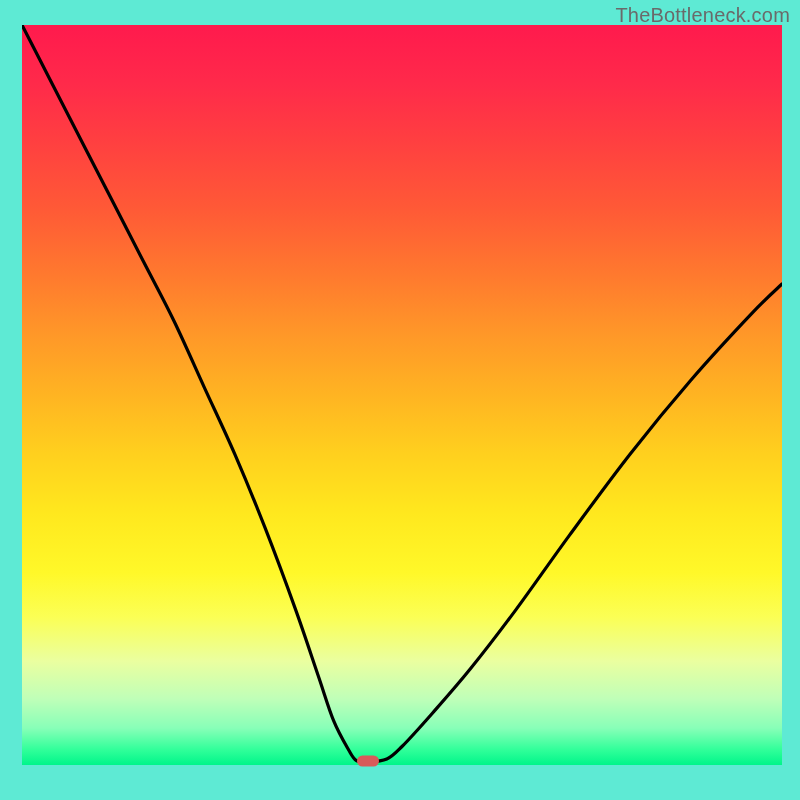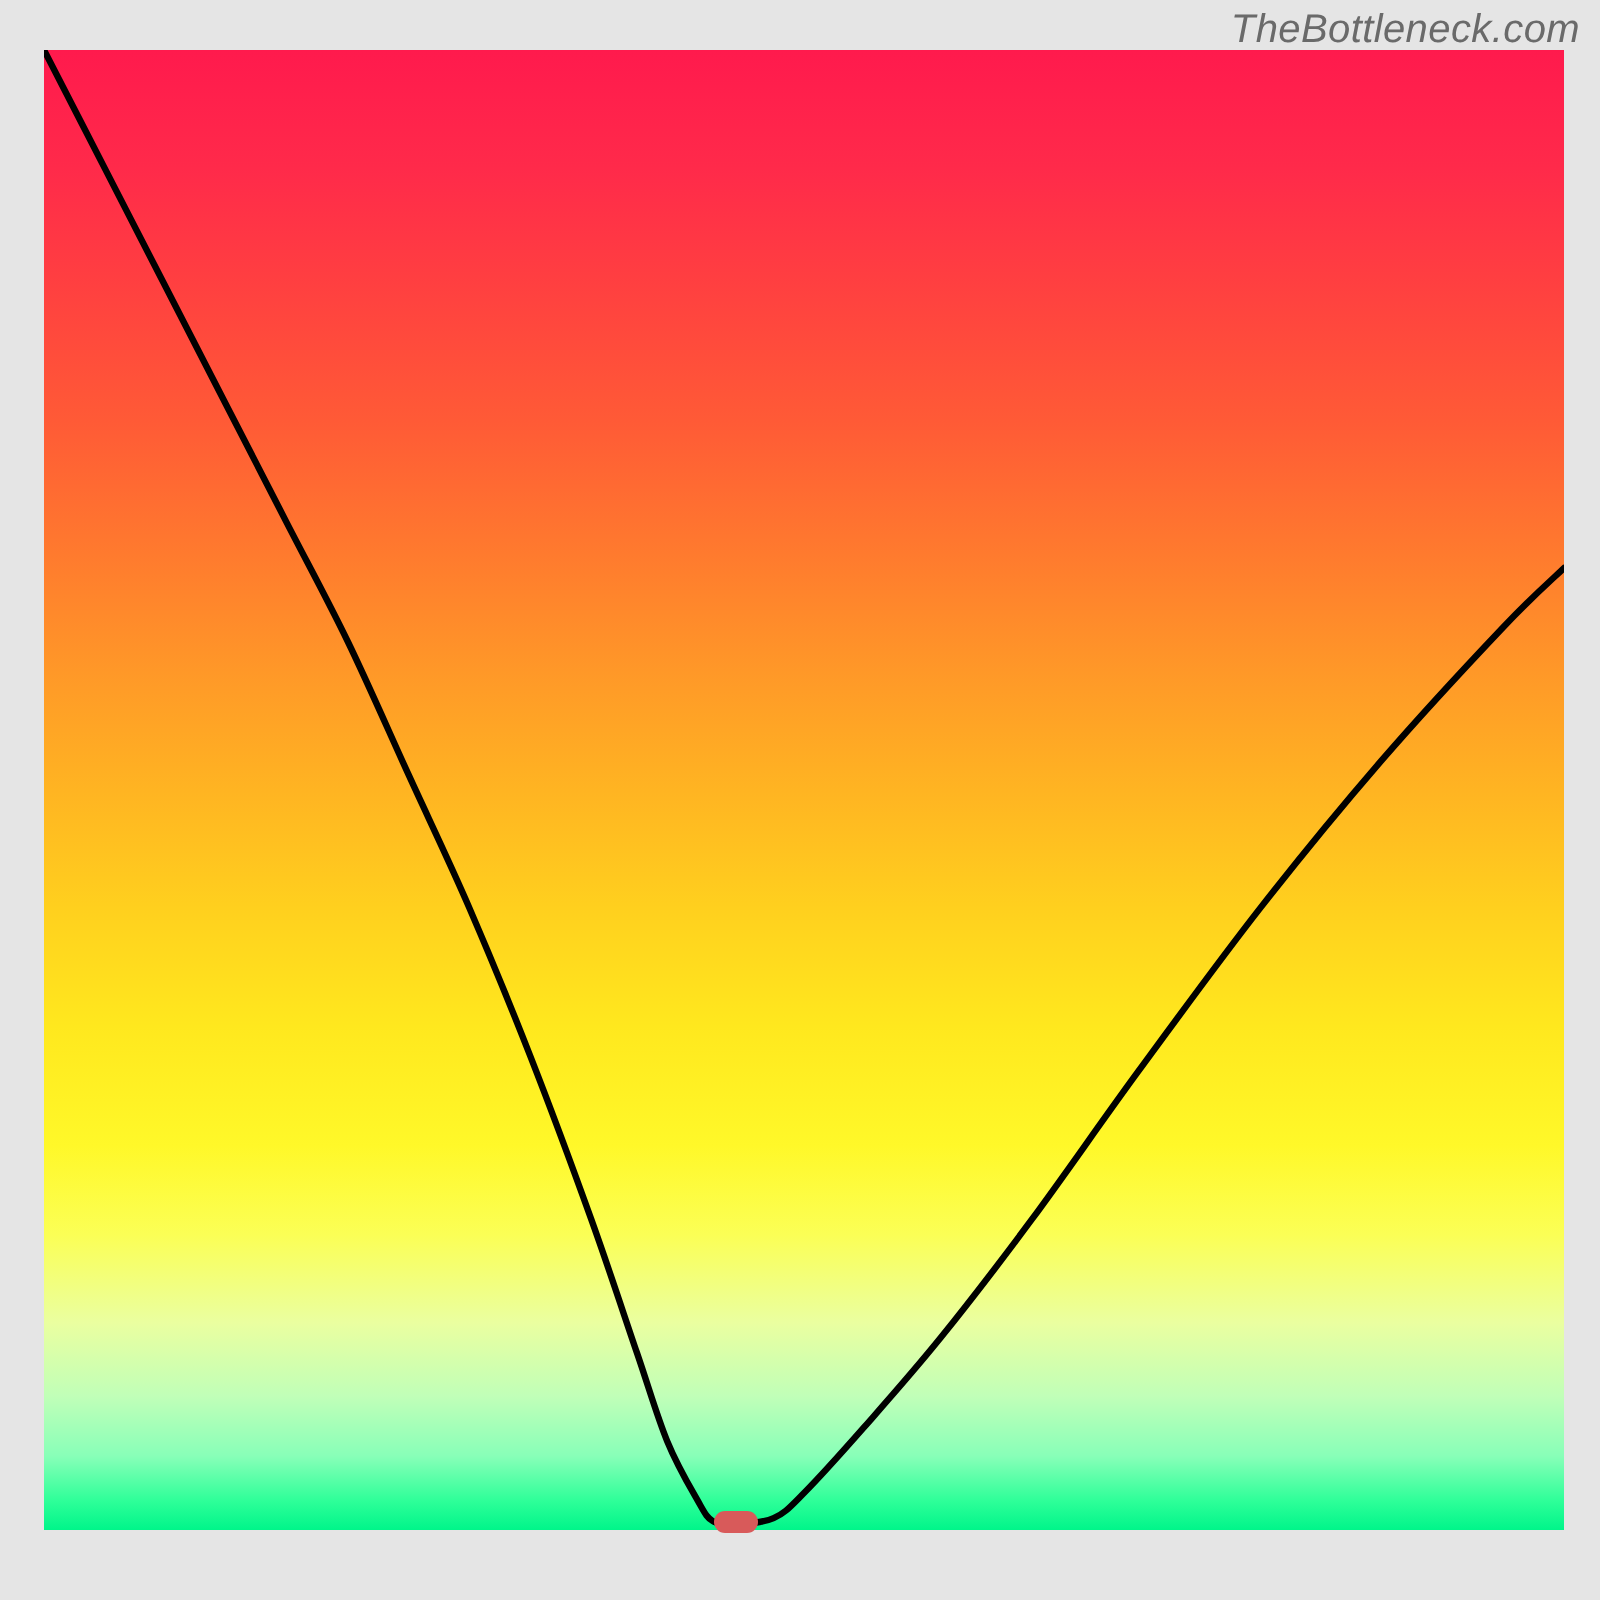--- a/index.html
+++ b/index.html
@@ -8,22 +8,21 @@
     width: 800px;
     height: 800px;
     background: #000;
     overflow: hidden;
     font-family: Arial, Helvetica, sans-serif;
   }
   .frame {
     position: relative;
     width: 800px;
     height: 800px;
-    background: #e5e5e5;
-    font-style: italic;
+    background: #5eead4;
   }
   .watermark {
     position: absolute;
     top: 4px;
     right: 10px;
     color: #6a6a6a;
     font-size: 20px;
     font-weight: 500;
     letter-spacing: 0.2px;
     z-index: 10;

